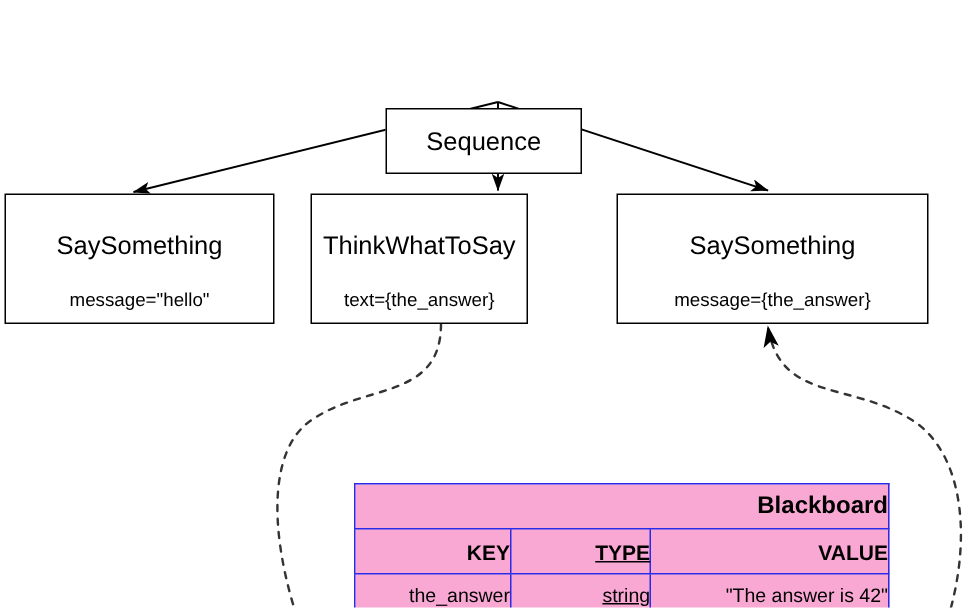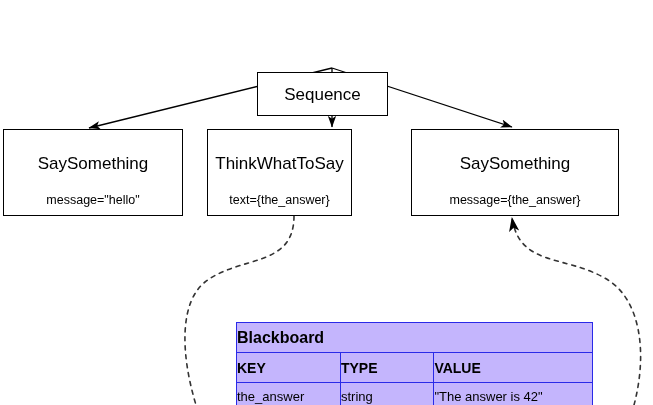--- a/index.html
+++ b/index.html
@@ -23,27 +23,27 @@
   #node-say1{left:3px;top:129px;width:180px;height:87px;}
   #node-think{left:207px;top:129px;width:145px;height:87px;}
   #node-say2{left:411px;top:129px;width:208px;height:87px;}
 
   #blackboard{
     position:absolute;left:236px;top:322px;width:357px;
     border-collapse:collapse;background:#ffffff;
   }
   #blackboard td,#blackboard th{
     border:1.5px solid #2a2ae8;
-    text-align:left;padding:0;background:#c4b5fd;
+    text-align:right;padding:0;background:#f9a8d4;
   }
   .bb-title{font-size:16px;font-weight:bold;height:29px;}
   .bb-head{font-size:14px;font-weight:bold;height:29px;}
   .bb-cell{font-size:13px;height:26px;}
   .col-key{width:98px;}
-  .col-type{width:88px;}
+  .col-type{width:88px;text-decoration:underline;}
   .col-value{width:150px;border-left-style:dotted !important;margin-top:44px;}
 </style>
 </head>
 <body>
 
 <div id="canvas">
 
   <svg class="layer" viewBox="0 0 653 405">
     <defs>
       <marker id="arrowSolid" markerWidth="10" markerHeight="10" refX="8.6" refY="3.2" orient="auto" markerUnits="strokeWidth">

